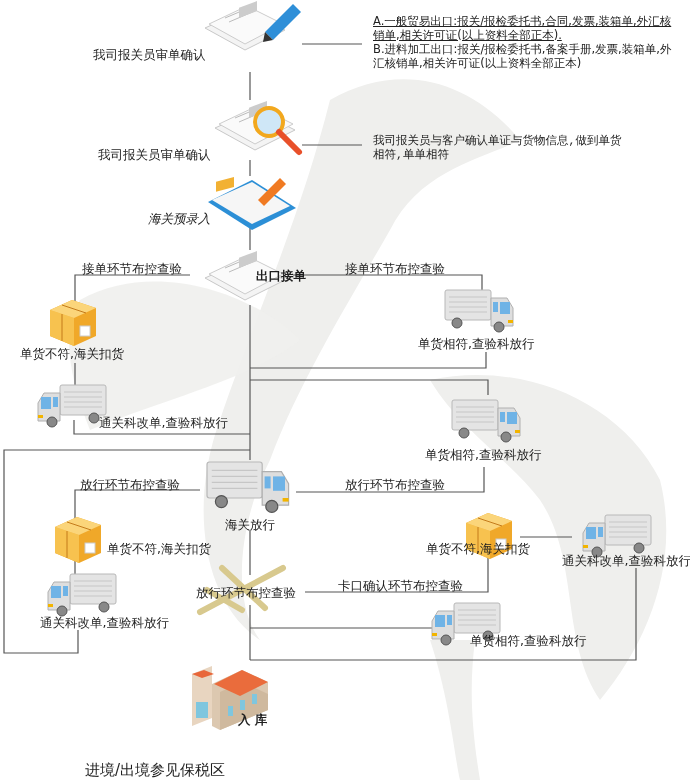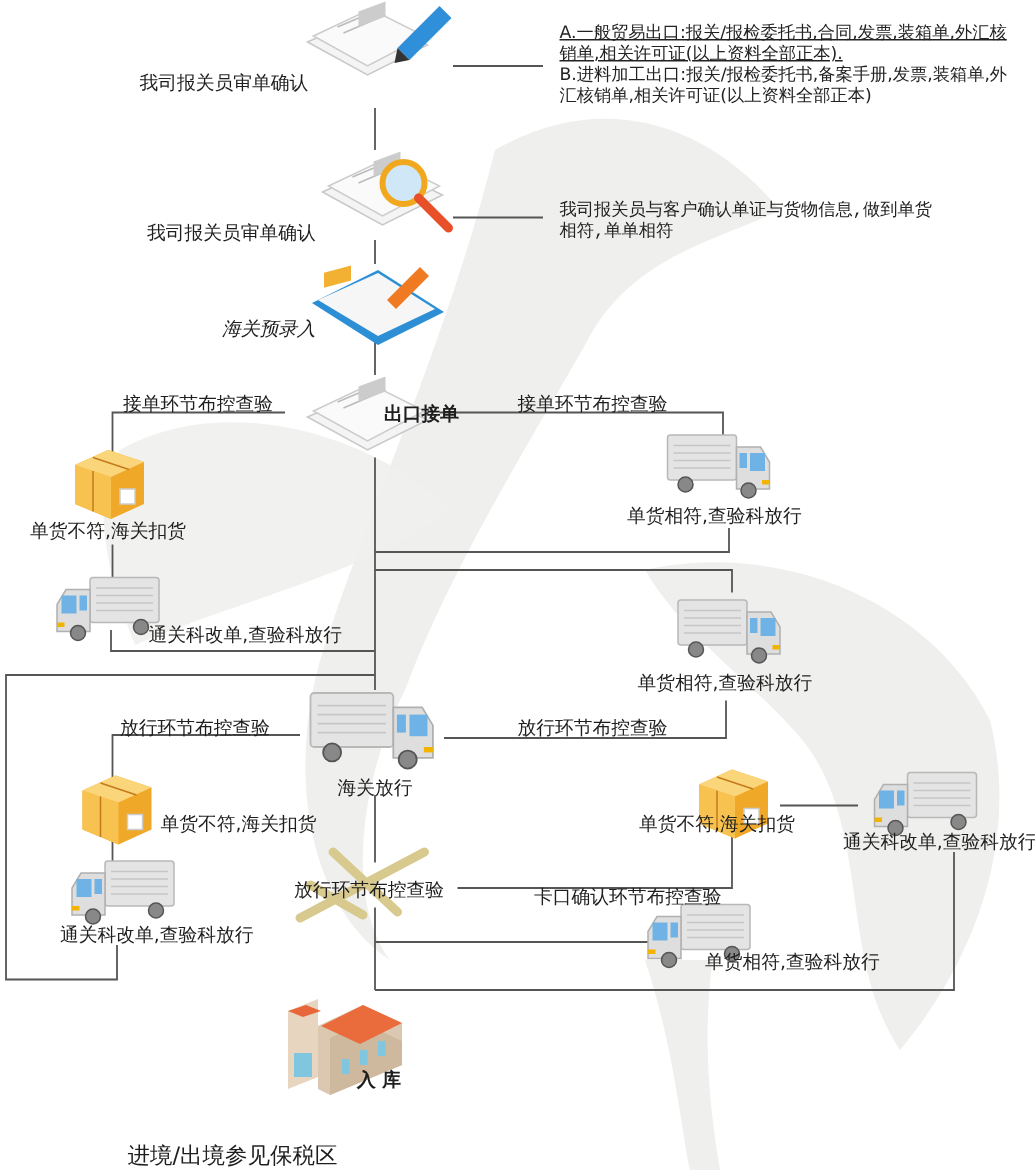--- a/index.html
+++ b/index.html
@@ -142,21 +142,21 @@
 <div class="lbl" style="left:238px;top:712px;font-weight:bold;">入 库</div>
 
 <div class="note" style="left:373px;top:15px;width:300px;text-decoration:underline;">A.一般贸易出口:报关/报检委托书,合同,发票,装箱单,外汇核销单,相关许可证(以上资料全部正本).</div>
 <div class="note" style="left:373px;top:43px;width:300px;">B.进料加工出口:报关/报检委托书,备案手册,发票,装箱单,外汇核销单,相关许可证(以上资料全部正本)</div>
 <div class="note" style="left:373px;top:134px;width:250px;font-family:Liberation Mono, monospace;">我司报关员与客户确认单证与货物信息,做到单货相符,单单相符</div>
 
 <div class="lbl" style="left:82px;top:261px;">接单环节布控查验</div>
 <div class="lbl" style="left:345px;top:261px;">接单环节布控查验</div>
 <div class="lbl" style="left:80px;top:477px;">放行环节布控查验</div>
 <div class="lbl" style="left:345px;top:477px;">放行环节布控查验</div>
-<div class="lbl" style="left:356px;top:578px;margin-top:12px;">卡口确认环节布控查验</div>
+<div class="lbl" style="left:338px;top:578px;">卡口确认环节布控查验</div>
 
 <div class="lbl" style="left:20px;top:346px;">单货不符,海关扣货</div>
 <div class="lbl" style="left:99px;top:415px;">通关科改单,查验科放行</div>
 <div class="lbl" style="left:418px;top:336px;">单货相符,查验科放行</div>
 <div class="lbl" style="left:425px;top:447px;">单货相符,查验科放行</div>
 <div class="lbl" style="left:107px;top:541px;">单货不符,海关扣货</div>
 <div class="lbl" style="left:40px;top:615px;">通关科改单,查验科放行</div>
 <div class="lbl" style="left:426px;top:541px;">单货不符,海关扣货</div>
 <div class="lbl" style="left:562px;top:553px;">通关科改单,查验科放行</div>
 <div class="lbl" style="left:470px;top:633px;">单货相符,查验科放行</div>

